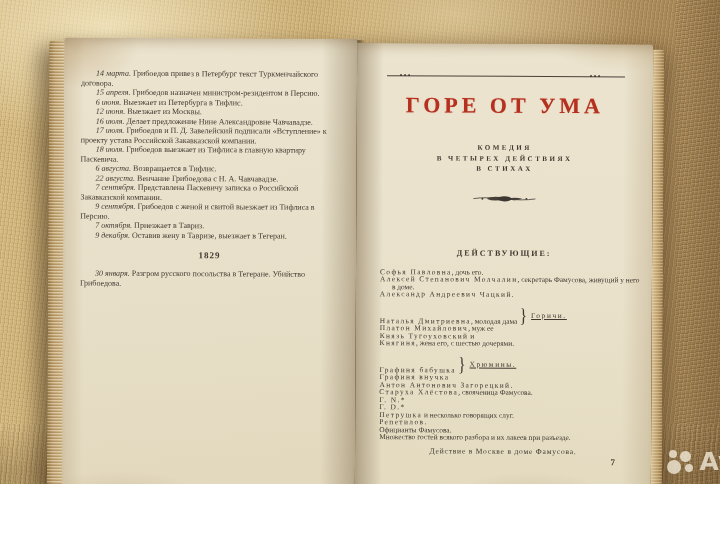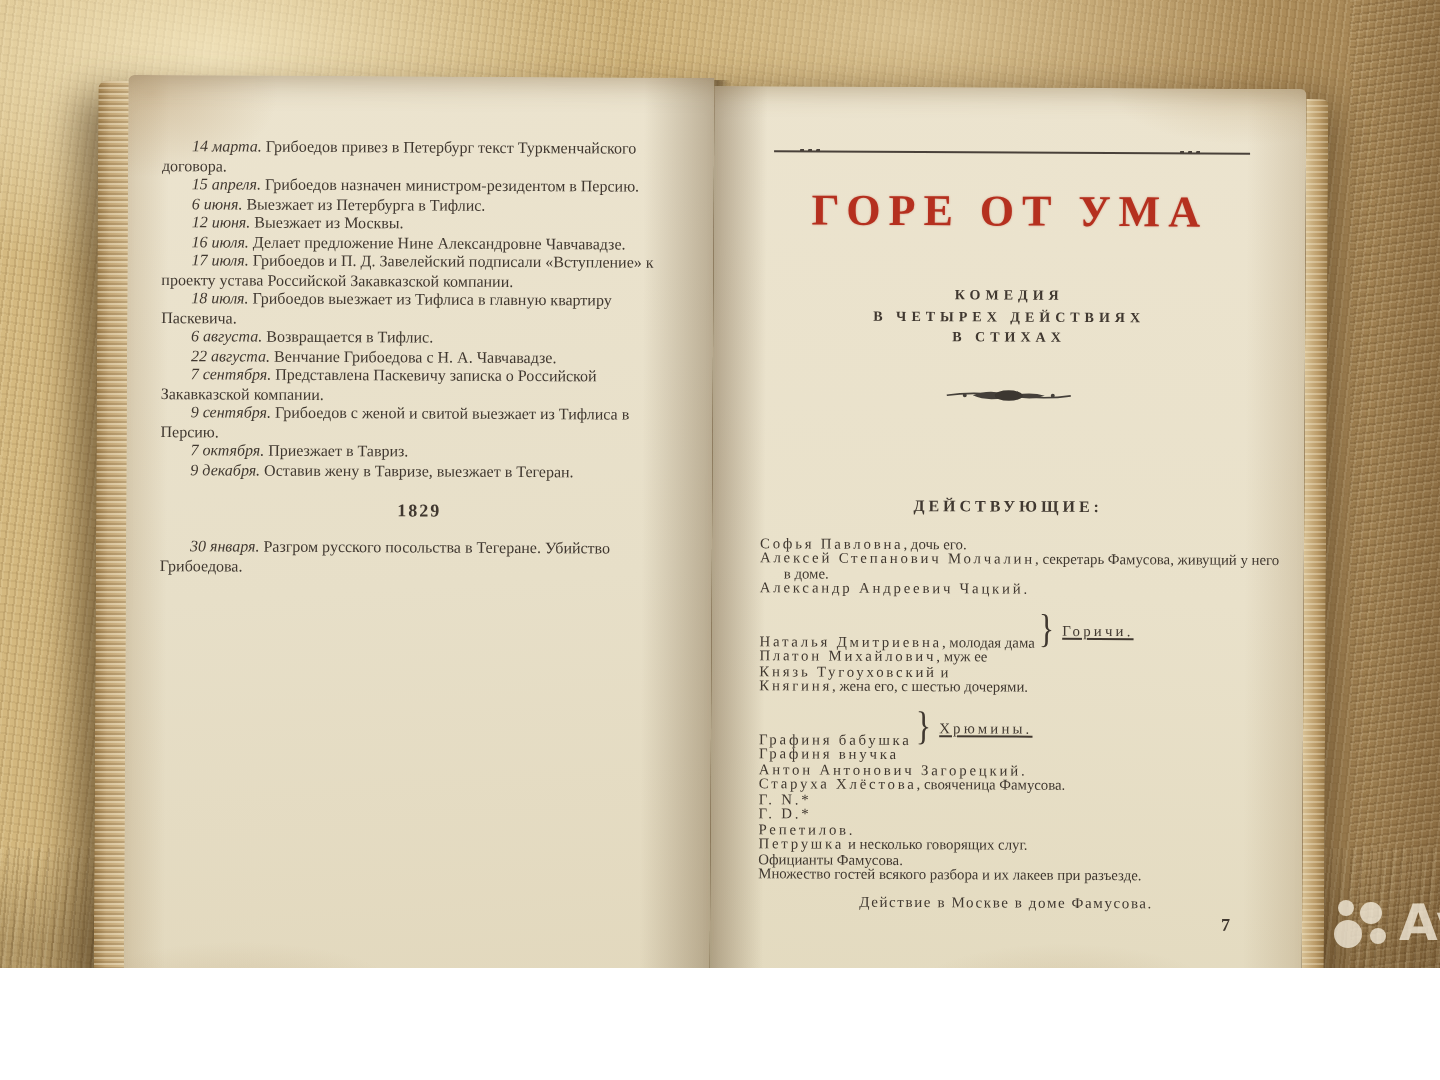--- a/index.html
+++ b/index.html
@@ -206,22 +206,22 @@
               <p class="cast-line"><span class="name">Графиня бабушка</span><span class="desc"></span></p>
               <p class="cast-line"><span class="name">Графиня внучка</span><span class="desc"></span></p>
             </div>
             <span class="brace">}</span>
             <span class="g-label">Хрюмины.</span>
           </div>
           <p class="cast-line"><span class="name">Антон Антонович Загорецкий</span><span class="desc">.</span></p>
           <p class="cast-line"><span class="name">Старуха Хлёстова</span><span class="desc">, свояченица Фамусова.</span></p>
           <p class="cast-line"><span class="name">Г. N.*</span><span class="desc"></span></p>
           <p class="cast-line"><span class="name">Г. D.*</span><span class="desc"></span></p>
+          <p class="cast-line"><span class="name">Петрушка</span><span class="desc"> и несколько говорящих слуг.</span></p>
           <p class="cast-line"><span class="name">Репетилов</span><span class="desc">.</span></p>
-          <p class="cast-line"><span class="name">Петрушка</span><span class="desc"> и несколько говорящих слуг.</span></p>
           <p class="cast-plain">Официанты Фамусова.</p>
           <p class="cast-plain">Множество гостей всякого разбора и их лакеев при разъезде.</p>
         </div>
       <div class="stage">Действие в Москве в доме Фамусова.</div>
       <div class="pagenum">7</div>
     </div>
   </div>
 
   <div class="watermark">
     <div class="avito-logo">

